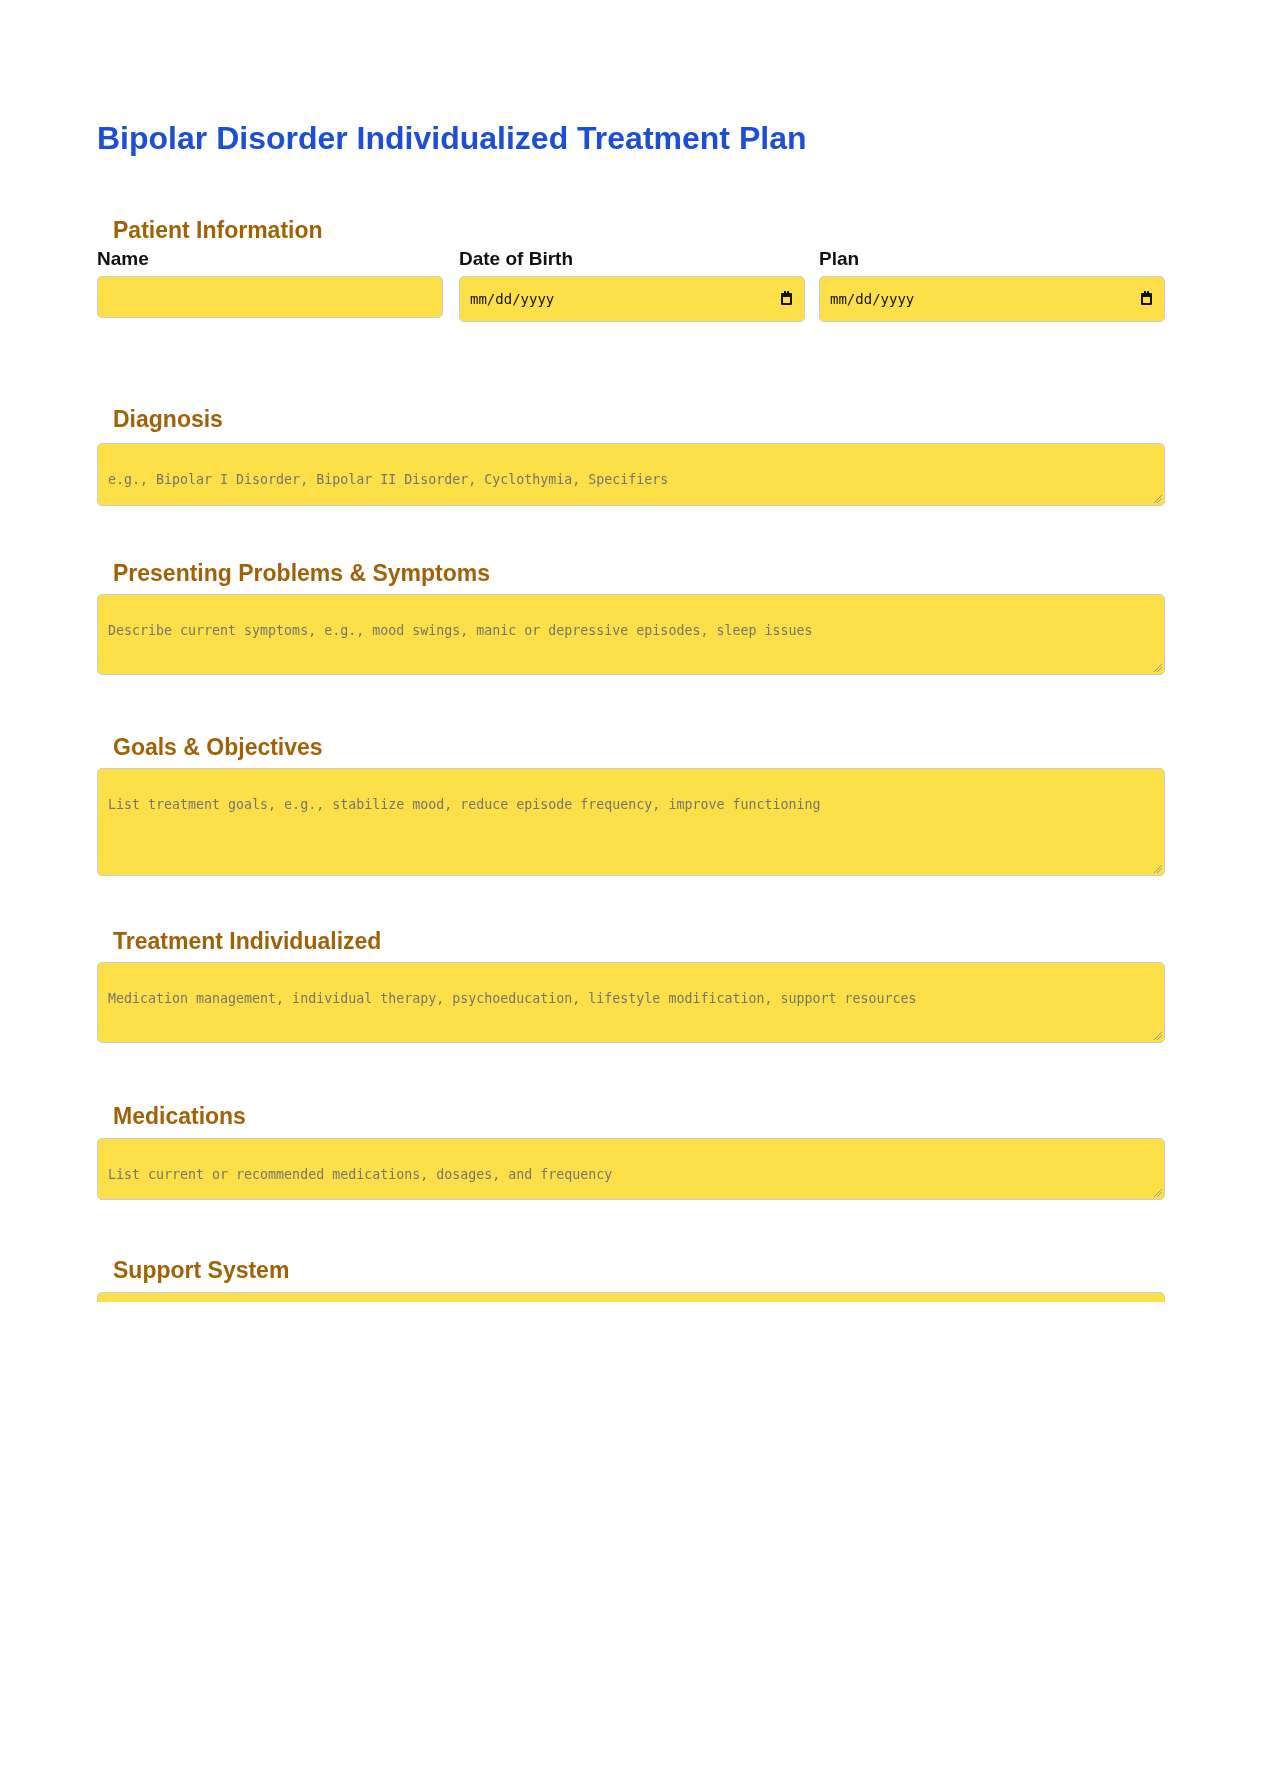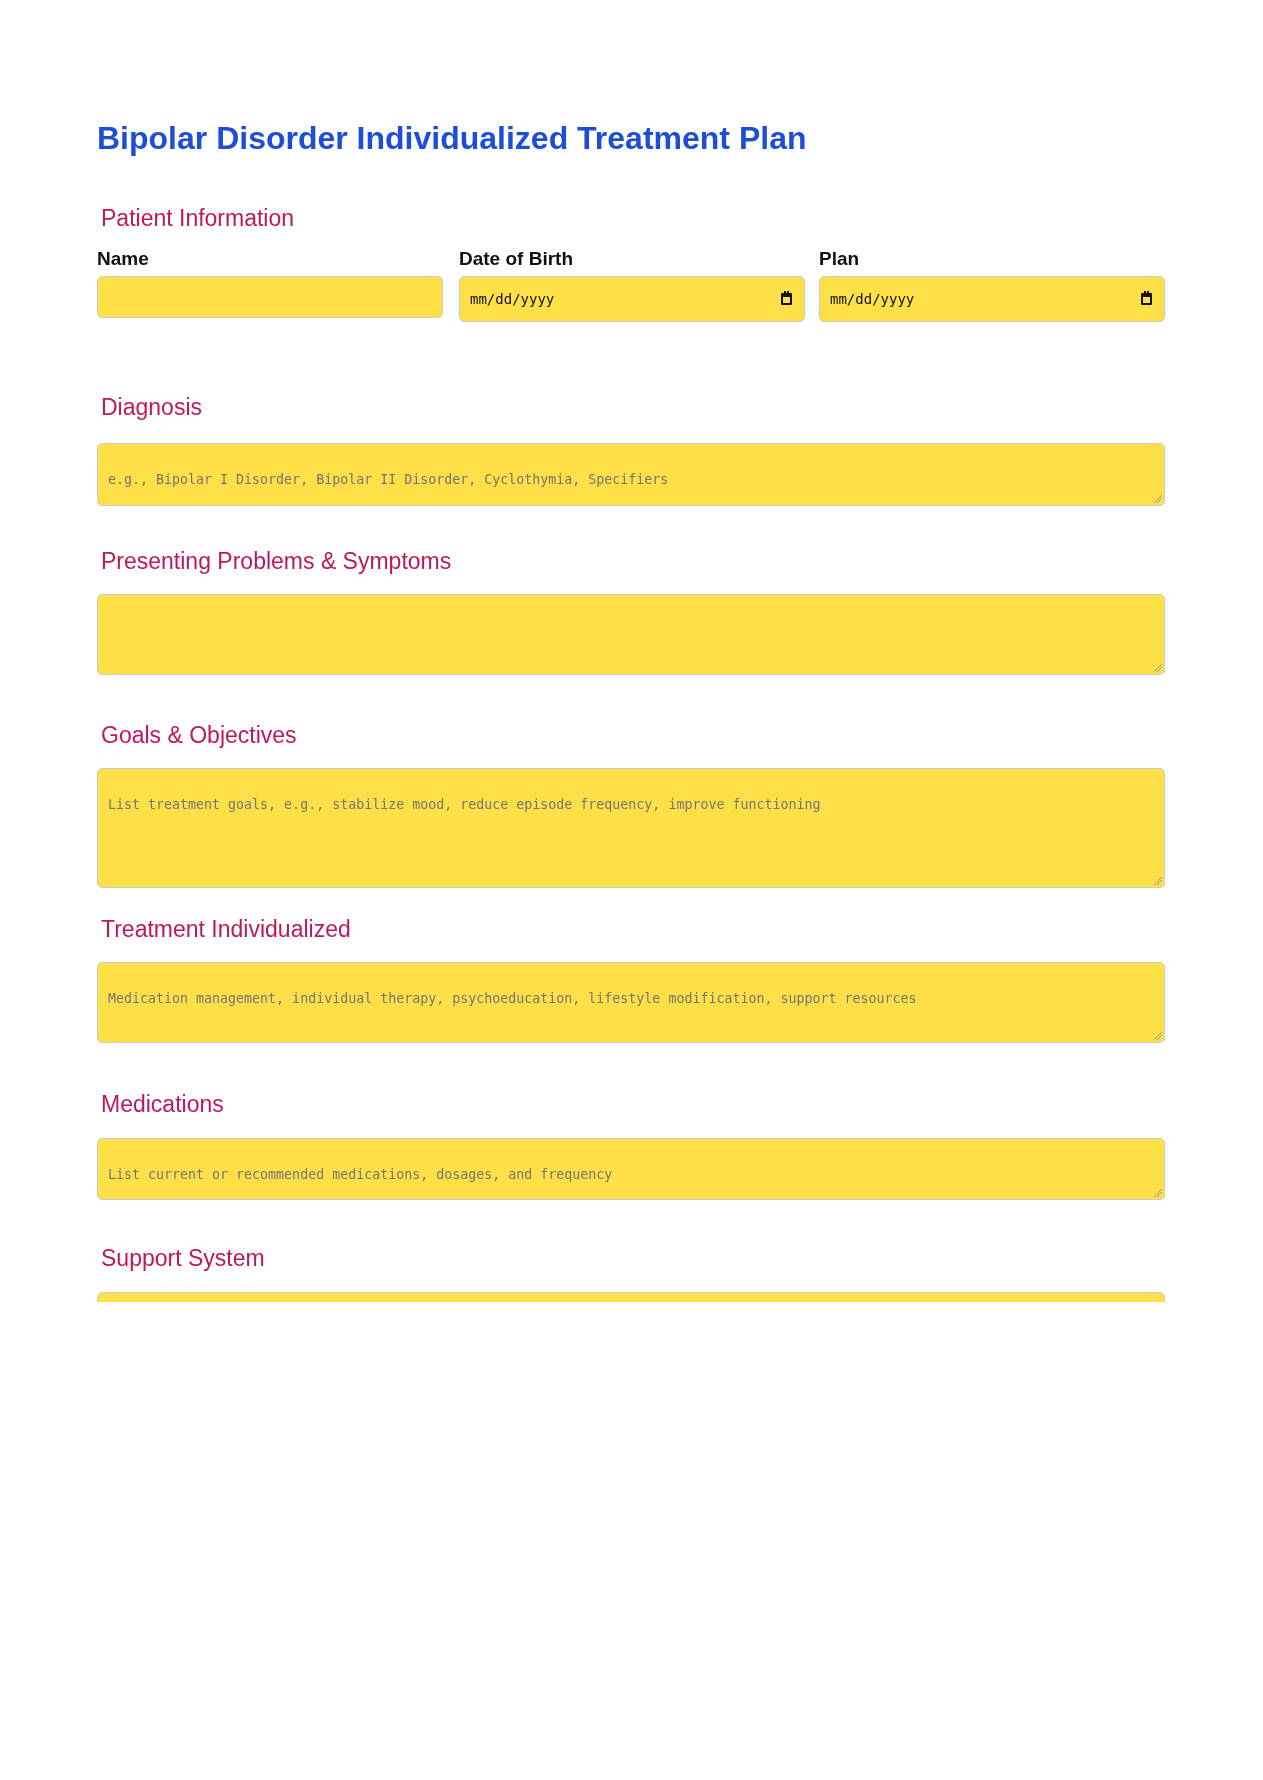--- a/index.html
+++ b/index.html
@@ -1,22 +1,22 @@
 <!DOCTYPE html>
 <html><head>
 <meta charset="utf-8">
 <style>
   html, body { margin: 0; padding: 0; background: #ffffff; }
   body { width: 1263px; height: 1780px; position: relative; overflow: hidden;
          font-family: "Liberation Sans", "DejaVu Sans", sans-serif; color: #111; }
   .page { position: absolute; left: 0; top: 0; width: 1263px; height: 1302px; overflow: hidden; }
   .title { position: absolute; left: 97px; width: 1068px; top: 118px; margin: 0;
            text-align: left; font-size: 32px; font-weight: 600; line-height: 40px; color: #1d4ed8; }
-  .h2 { position: absolute; left: 97px; margin: 4px; font-size: 23px; font-weight: 400;
-        line-height: 28px; color: #be185d; white-space: nowrap; }
+  .h2 { position: absolute; left: 97px; margin: 16px; font-size: 23px; font-weight: 700;
+        line-height: 28px; color: #a16207; white-space: nowrap; }
   .label { position: absolute; margin: 0; font-size: 19px; font-weight: 600; line-height: 18px; color: #111; }
   .field { position: absolute; box-sizing: border-box; border: 1px solid #cccccc; border-radius: 5px;
            background: #fde047; }
   .text-input { left: 97px; width: 346px; top: 276px; height: 42px; }
   .date-input { top: 276px; height: 46px; width: 346px; display: flex; align-items: center;
                 justify-content: space-between; padding: 0 12px 0 10px; }
   .date-text { font-family: "DejaVu Sans Mono", "Liberation Mono", monospace; font-size: 14px; color: #111; }
   .cal-icon { width: 11px; height: 12px; border: 2px solid #111; border-top-width: 4px; box-sizing: border-box;
               border-radius: 1px; position: relative; }
   .cal-icon::before, .cal-icon::after { content: ""; position: absolute; top: -6px; width: 2px; height: 3px; background: #111; }
@@ -52,25 +52,26 @@
   </div>
 
   <h2 class="h2" style="top:389px;">Diagnosis</h2>
   <div class="field textarea" style="top:443px; height:63px;">
     <div class="ph">e.g., Bipolar I Disorder, Bipolar II Disorder, Cyclothymia, Specifiers</div>
     <span class="grip"></span>
   </div>
 
   <h2 class="h2" style="top:543px;">Presenting Problems &amp; Symptoms</h2>
   <div class="field textarea" style="top:594px; height:81px;">
+    <div class="ph">Describe current symptoms, e.g., mood swings, manic or depressive episodes, sleep issues</div>
     <span class="grip"></span>
   </div>
 
   <h2 class="h2" style="top:717px;">Goals &amp; Objectives</h2>
-  <div class="field textarea" style="top:768px; height:120px;">
+  <div class="field textarea" style="top:768px; height:108px;">
     <div class="ph">List treatment goals, e.g., stabilize mood, reduce episode frequency, improve functioning</div>
     <span class="grip"></span>
   </div>
 
   <h2 class="h2" style="top:911px;">Treatment Individualized</h2>
   <div class="field textarea" style="top:962px; height:81px;">
     <div class="ph">Medication management, individual therapy, psychoeducation, lifestyle modification, support resources</div>
     <span class="grip"></span>
   </div>
 

